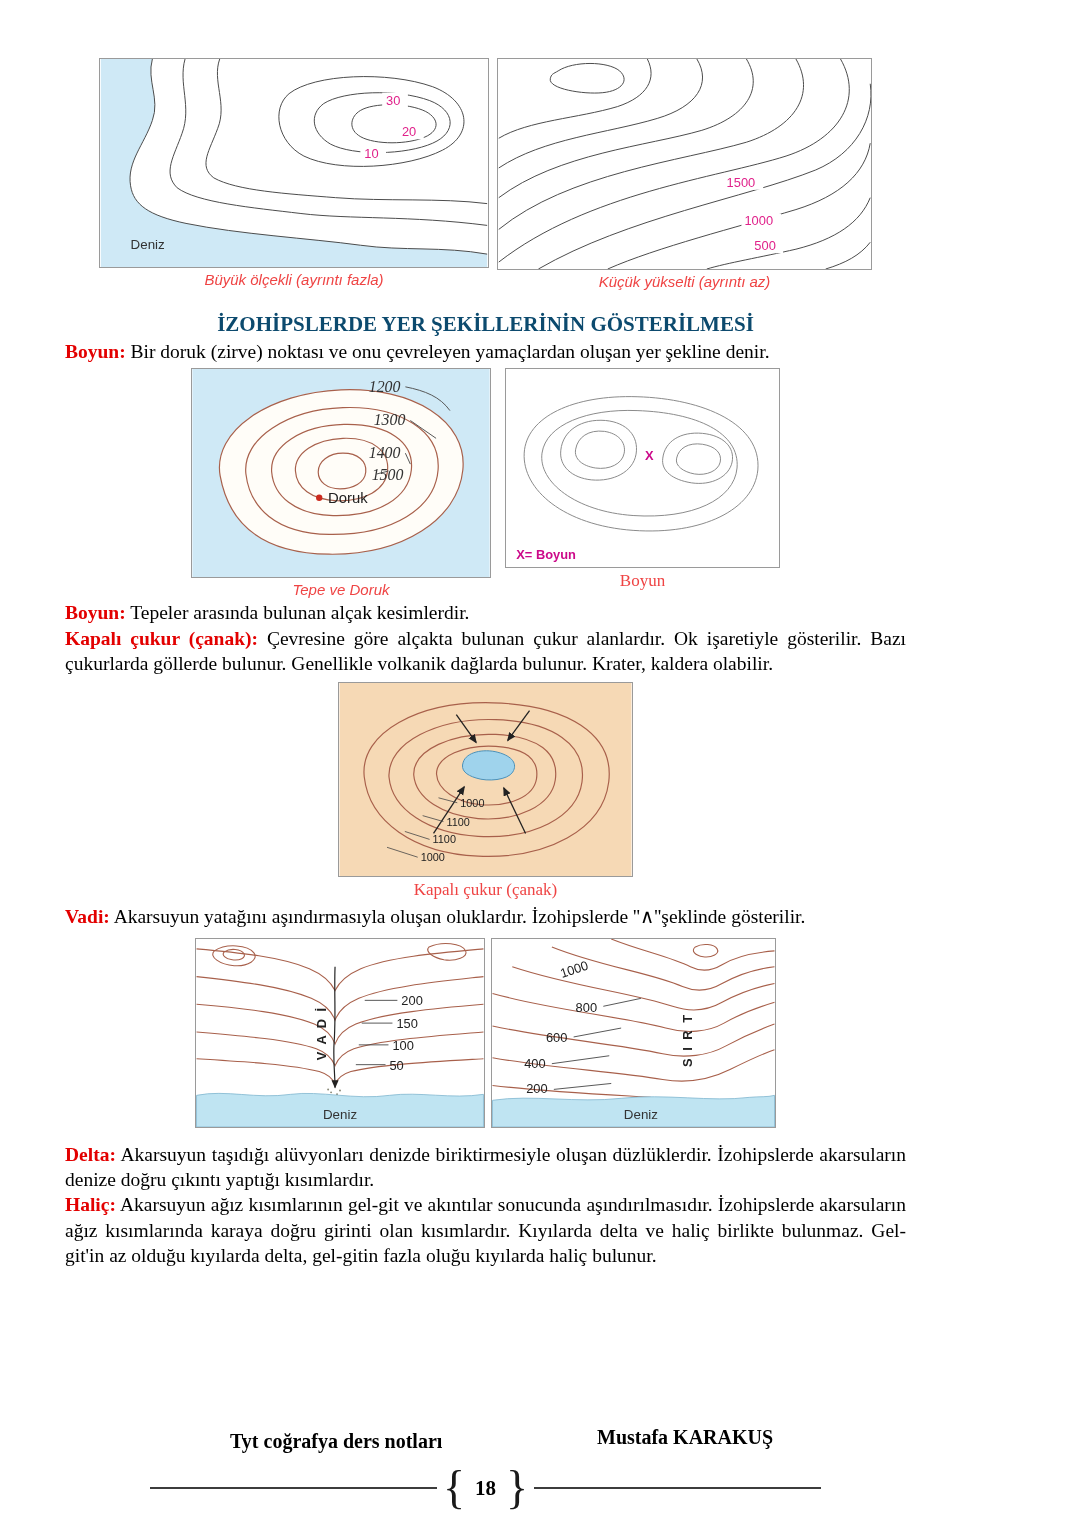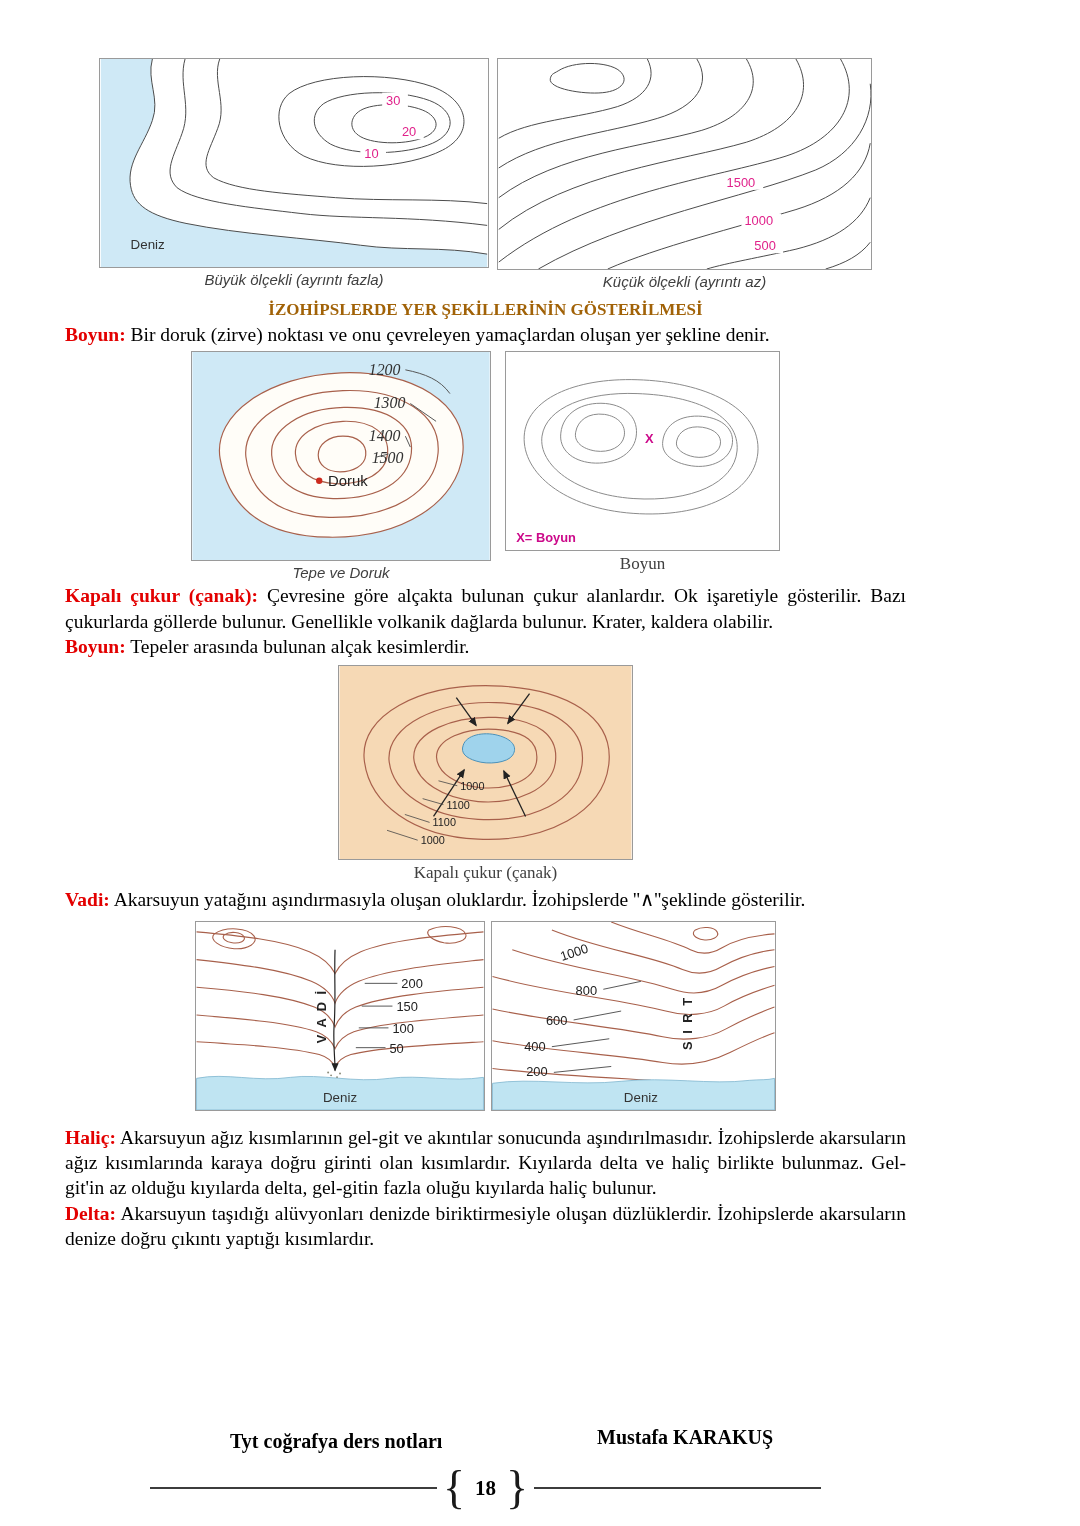--- a/index.html
+++ b/index.html
@@ -4,26 +4,26 @@
 <style>
   * { margin:0; padding:0; box-sizing:border-box; }
   html,body { background:#ffffff; }
   body { width:1080px; font-family:"Liberation Serif", serif; color:#000; }
   .page { position:relative; width:968px; height:1526px; padding:58px 62px 0 65px; overflow:hidden; }
 
   
   .fig-row { display:flex; justify-content:center; align-items:flex-start; gap:8px; }
   .figbox { display:flex; flex-direction:column; align-items:center; }
   .figbox svg { border:1px solid #9a9a9a; background:#fff; display:block; }
-  figcaption { margin-top:3px; font-size:15px; color:#404040; }
+  figcaption { margin-top:3px; font-size:15px; color:#ef4444; }
   .cap-italic { font-family:"Liberation Sans", sans-serif; font-style:italic; }
   .cap-serif  { font-family:"Liberation Serif", serif; font-size:17px; }
 
   
-  .heading { text-align:center; color:#a16207; font-weight:bold; font-size:17px; margin:10px 0 2px 0; }
+  .heading { text-align:center; color:#0c4a6e; font-weight:bold; font-size:21px; margin:22px 0 2px 0; }
   .para { font-size:19.5px; line-height:1.3; text-align:justify; margin:0; }
   .para.no-just { text-align:left; }
   .term { color:#e30000; font-weight:bold; }
 
   .mid-row { margin:4px 0 2px 0; gap:14px; }
   .canak-wrap { display:flex; flex-direction:column; align-items:center; margin:6px 0 4px 0; }
   .canak-wrap figcaption { }
   .vs-row { margin:8px 0 14px 0; gap:6px; }
 
   
@@ -92,21 +92,21 @@
         </g>
         <g>
           <rect x="227" y="117" width="40" height="15" fill="#ffffff"></rect>
           <text class="lbl-magenta" x="230" y="129">1500</text>
           <rect x="245" y="156" width="40" height="15" fill="#ffffff"></rect>
           <text class="lbl-magenta" x="248" y="168">1000</text>
           <rect x="255" y="181" width="32" height="15" fill="#ffffff"></rect>
           <text class="lbl-magenta" x="258" y="193">500</text>
         </g>
       </svg>
-      <figcaption class="cap-italic">Küçük ölçekli (ayrıntı az)</figcaption>
+      <figcaption class="cap-italic">Küçük yükselti (ayrıntı az)</figcaption>
     </figure>
   </div>
 
   <h1 class="heading">İZOHİPSLERDE YER ŞEKİLLERİNİN GÖSTERİLMESİ</h1>
 
   <p class="para">
     <span class="term">Boyun:</span>
     <span>Bir doruk (zirve) noktası ve onu çevreleyen yamaçlardan oluşan yer şekline denir.</span>
   </p>
 
@@ -150,27 +150,27 @@
           <path d="M172,90 C174,80 184,74 198,76 C211,78 218,85 216,94 C214,103 202,108 190,106 C179,104 170,98 172,90 Z"></path>
         </g>
         <text class="lbl-x" x="140" y="92">X</text>
         <text class="lbl-x" x="10" y="192">X= Boyun</text>
       </svg>
       <figcaption class="cap-serif">Boyun</figcaption>
     </figure>
   </div>
 
   <p class="para">
+    <span class="term">Boyun:</span>
+    <span>Tepeler arasında bulunan alçak kesimlerdir.</span>
+  </p>
+
+  <p class="para">
     <span class="term">Kapalı çukur (çanak):</span>
     <span>Çevresine göre alçakta bulunan çukur alanlardır. Ok işaretiyle gösterilir. Bazı çukurlarda göllerde bulunur. Genellikle volkanik dağlarda bulunur. Krater, kaldera olabilir.</span>
-  </p>
-
-  <p class="para">
-    <span class="term">Boyun:</span>
-    <span>Tepeler arasında bulunan alçak kesimlerdir.</span>
   </p>
 
   <div class="canak-wrap">
     <figure class="figbox">
       <svg width="295" height="195" viewBox="0 0 295 195">
         <defs>
           <marker id="ah-canak" markerWidth="8" markerHeight="8" refX="6" refY="3" orient="auto">
             <path d="M0,0 L7,3 L0,6 Z" fill="#222"></path>
           </marker>
         </defs>
@@ -281,27 +281,27 @@
           <text class="lbl-black" x="34" y="156">200</text>
         </g>
         <text class="lbl-axis" transform="rotate(-90 202 102)" x="202" y="102" text-anchor="middle">S I R T</text>
         <path d="M0,163 C40,157 85,166 130,161 C175,156 220,165 260,160 C270,159 278,160 285,158 L285,190 L0,190 Z" fill="#bfe4f2" stroke="#7fb6cf" stroke-width="0.8"></path>
         <text class="lbl-deniz" x="150" y="182" text-anchor="middle">Deniz</text>
       </svg>
     </figure>
   </div>
 
   <p class="para">
+    <span class="term">Delta:</span>
+    <span>Akarsuyun taşıdığı alüvyonları denizde biriktirmesiyle oluşan düzlüklerdir. İzohipslerde akarsuların denize doğru çıkıntı yaptığı kısımlardır.</span>
+  </p>
+
+  <p class="para">
     <span class="term">Haliç:</span>
     <span>Akarsuyun ağız kısımlarının gel-git ve akıntılar sonucunda aşındırılmasıdır. İzohipslerde akarsuların ağız kısımlarında karaya doğru girinti olan kısımlardır. Kıyılarda delta ve haliç birlikte bulunmaz. Gel-git'in az olduğu kıyılarda delta, gel-gitin fazla oluğu kıyılarda haliç bulunur.</span>
-  </p>
-
-  <p class="para">
-    <span class="term">Delta:</span>
-    <span>Akarsuyun taşıdığı alüvyonları denizde biriktirmesiyle oluşan düzlüklerdir. İzohipslerde akarsuların denize doğru çıkıntı yaptığı kısımlardır.</span>
   </p>
 
   <div class="footer">
     <div class="credits">
       <span class="credit-left">Tyt coğrafya ders notları</span>
       <span class="credit-right">Mustafa KARAKUŞ</span>
     </div>
     <div class="pageno-row">
       <span class="rule"></span>
       <span class="brace">{</span>

